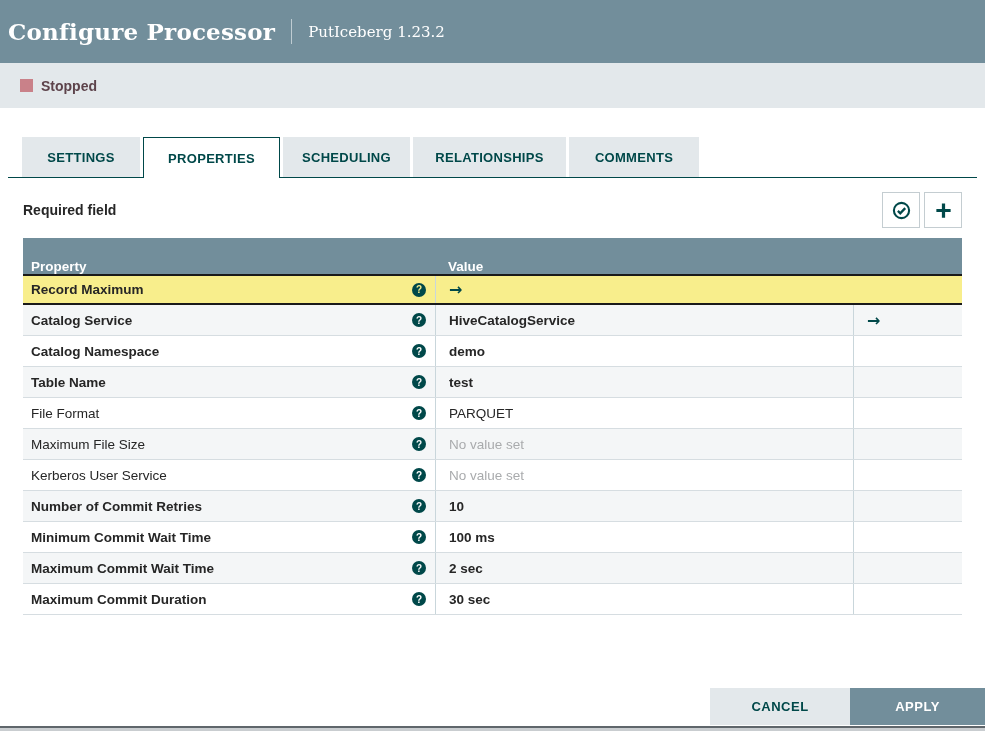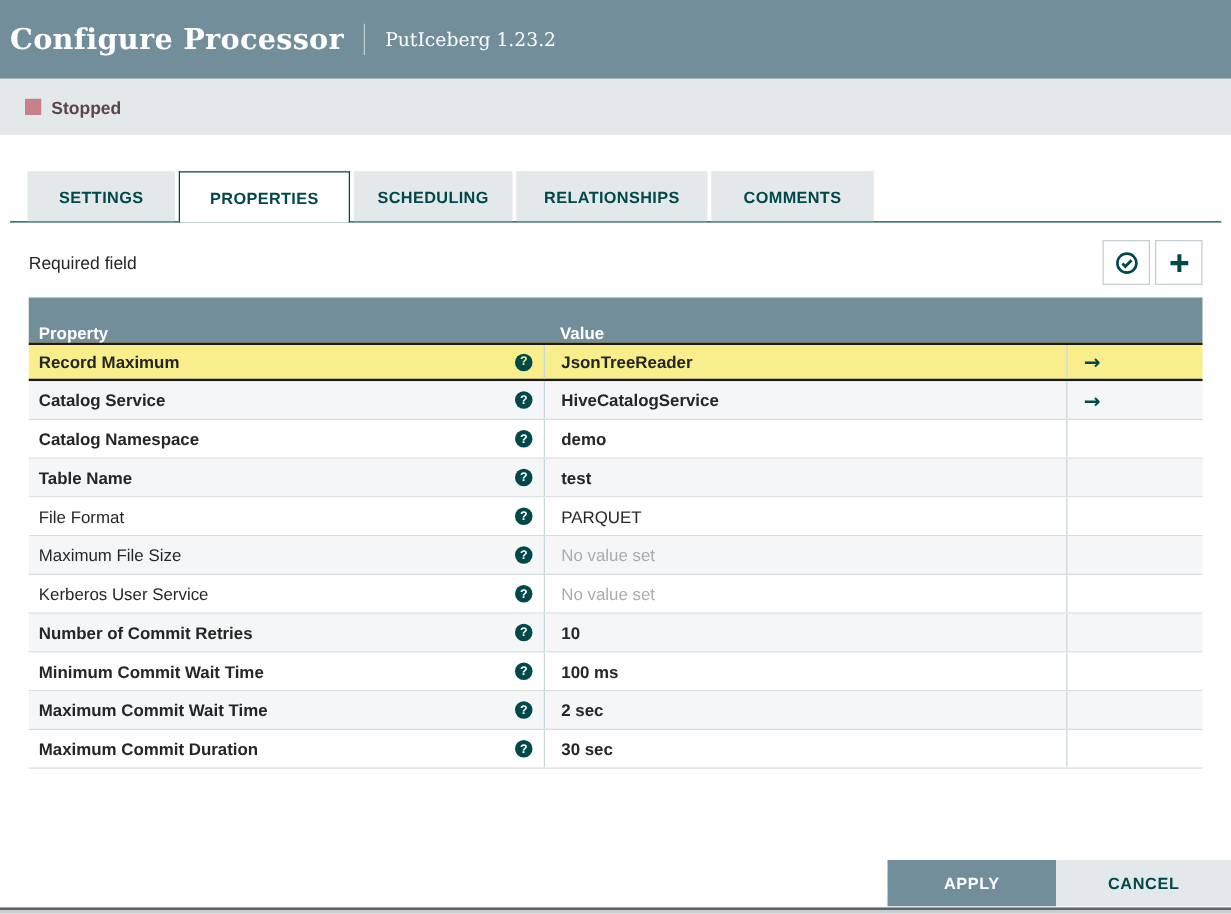--- a/index.html
+++ b/index.html
@@ -26,21 +26,21 @@
   .status-label{font-weight:700;font-size:14px;color:var(--stopped-text)}
   
   .tabs{display:flex;margin:29px 8px 0;border-bottom:1px solid var(--accent-teal);padding-left:14px;align-items:flex-start}
   .tab{height:40px;background:var(--statusbar-bg);color:var(--accent-teal);font-weight:700;font-size:13px;
        display:flex;align-items:center;justify-content:center;margin-right:3px;letter-spacing:.3px;cursor:pointer}
   .tab:nth-child(1){width:118px}.tab:nth-child(2){width:137px}.tab:nth-child(3){width:127px}
   .tab:nth-child(4){width:153px}.tab:nth-child(5){width:130px}
   .tab.active{background:#fff;border:1px solid var(--accent-teal);border-bottom:none;height:41px;margin-bottom:-1px;position:relative;z-index:2}
   
   .toolbar{display:flex;justify-content:space-between;align-items:center;margin:14px 23px 10px;height:36px}
-  .required-note{font-weight:400;font-size:14px;color:var(--text)}
+  .required-note{font-weight:700;font-size:14px;color:var(--text)}
   .toolbar-buttons{display:flex}
   .icon-btn{width:38px;height:36px;background:#fff;border:1px solid var(--btn-border);display:flex;
             align-items:center;justify-content:center;margin-left:4px;cursor:pointer;padding:0}
   .icon-btn svg{display:block}
   
   .ptable{margin:0 23px;width:939px;font-size:13.5px}
   .thead{display:flex;height:36px;background:var(--header-bg);color:#fff;font-weight:700;align-items:flex-end}
   .th.property{width:412px;padding-left:8px}
   .th.value{width:418px;padding-left:13px}
   .th.action{flex:1}
@@ -116,21 +116,20 @@
       <div class="th property">Property</div>
       <div class="th value">Value</div>
       <div class="th action"></div>
     </div>
     <div id="tbody">
         <div class="tr selected">
           <div class="td property req">
             <span class="prop-name">Record Maximum</span>
             <span class="help-icon">?</span>
           </div>
-          <div class="td value req">JsonTreeReader</div>
           <div class="td action">
             <span class="goto-arrow">→</span>
           </div>
         </div>
         <div class="tr alt">
           <div class="td property req">
             <span class="prop-name">Catalog Service</span>
             <span class="help-icon">?</span>
           </div>
           <div class="td value req">HiveCatalogService</div>
@@ -207,18 +206,18 @@
             <span class="prop-name">Maximum Commit Duration</span>
             <span class="help-icon">?</span>
           </div>
           <div class="td value req">30 sec</div>
           <div class="td action"></div>
         </div>
       </div>
   </div>
 
   <footer class="footer">
+    <button class="btn cancel">CANCEL</button>
     <button class="btn apply">APPLY</button>
-    <button class="btn cancel">CANCEL</button>
   </footer>
 
   <div class="bottom-edge"></div>
 </div>
 
 </body></html>

